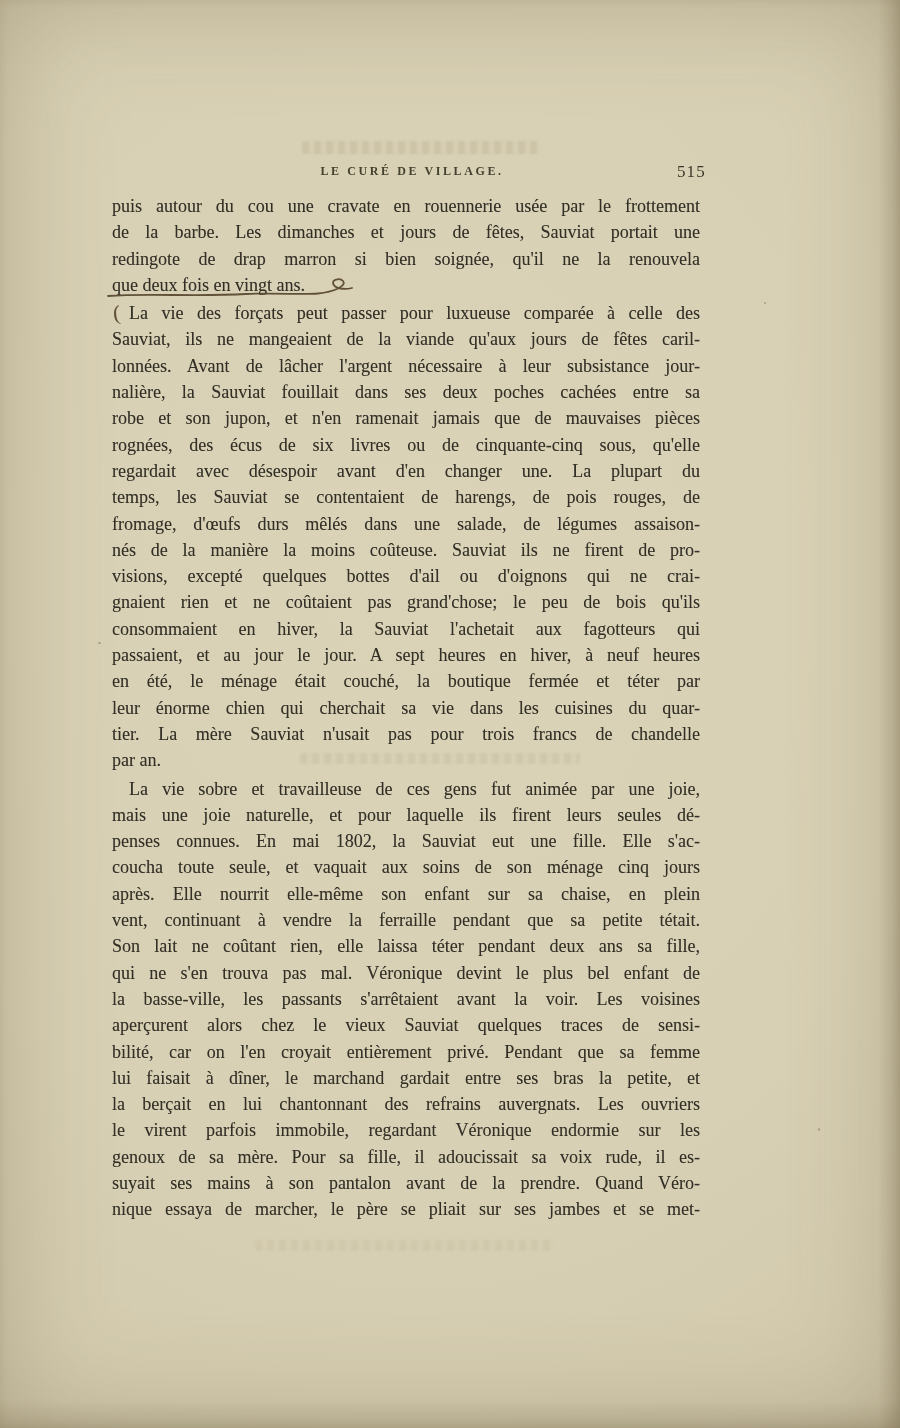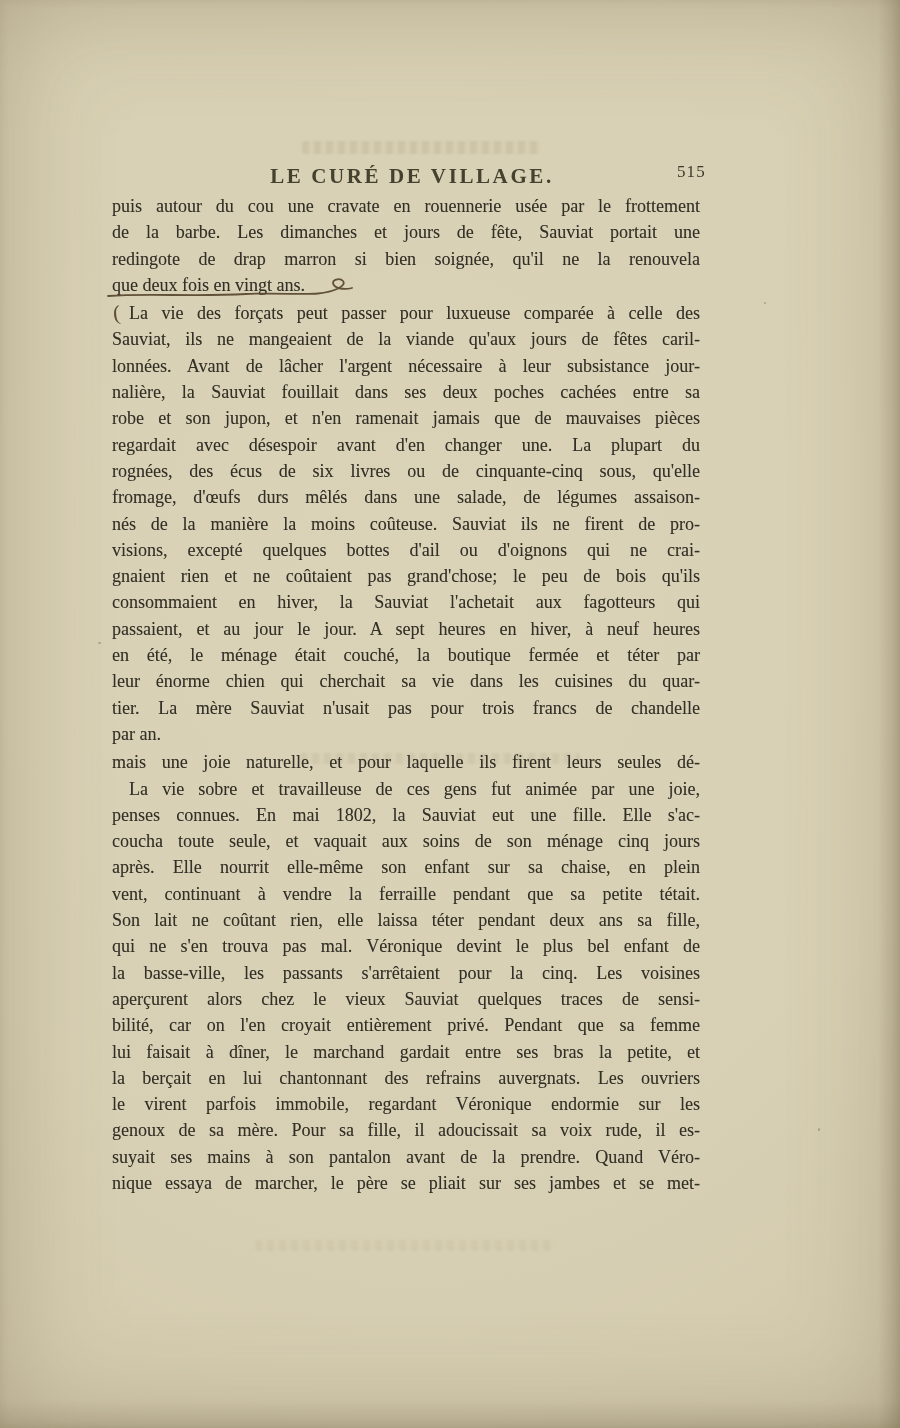--- a/index.html
+++ b/index.html
@@ -28,21 +28,21 @@
   }
   .page::after {   
     content: ""; position: absolute; left: 0; right: 0; bottom: 0; height: 28px;
     background: linear-gradient(to top, rgba(92,76,46,.16), rgba(92,76,46,0));
     pointer-events: none;
   }
 
   .header { position: absolute; left: 118px; top: 162px; width: 588px; height: 24px; }
   .running-title {
     position: absolute; left: 0; right: 0; top: 2px;
-    text-align: center; font-size: 21px; font-weight: 700;
+    text-align: center; font-size: 12px; font-weight: 700;
     letter-spacing: 2.6px; color: #45412f;
   }
   .page-number {
     position: absolute; right: 0; top: 0;
     font-size: 17px; letter-spacing: 1.2px; color: #3c3829; margin-left: 32px;
   }
 
   .text-block { position: absolute; left: 112px; top: 193px; width: 588px; }
   .paragraph + .paragraph { margin-top: 2px; }
   .line {
@@ -94,55 +94,56 @@
   <div class="ghost ghost-bottom"></div>
 
   <div class="header">
     <div class="running-title">LE CURÉ DE VILLAGE.</div>
     <div class="page-number">515</div>
   </div>
 
   <div class="text-block">
       <div class="paragraph">
         <div class="line">puis autour du cou une cravate en rouennerie usée par le frottement</div>
-        <div class="line">de la barbe. Les dimanches et jours de fête, Sauviat portait une</div>
+        <div class="line">de la barbe. Les dimanches et jours de fêtes, Sauviat portait une</div>
         <div class="line">redingote de drap marron si bien soignée, qu'il ne la renouvela</div>
         <div class="line last">que deux fois en vingt ans.<svg class="hand-underline" width="260" height="30" viewBox="0 0 260 30">
             <path d="M2 19 C 40 16, 90 20, 140 17 C 172 15.5, 196 18, 212 16.5 C 228 15, 241 9, 237 4 C 234 0.5, 225 2.5, 227.5 7.5 C 229.5 11.5, 238 13, 246 11" fill="none" stroke="#52422a" stroke-width="1.8" stroke-linecap="round" opacity="0.9"></path>
           </svg></div>
       </div>
       <div class="paragraph">
         <div class="line indent">La vie des forçats peut passer pour luxueuse comparée à celle des<span class="hand-mark">(</span></div>
         <div class="line">Sauviat, ils ne mangeaient de la viande qu'aux jours de fêtes caril-</div>
         <div class="line">lonnées. Avant de lâcher l'argent nécessaire à leur subsistance jour-</div>
         <div class="line">nalière, la Sauviat fouillait dans ses deux poches cachées entre sa</div>
         <div class="line">robe et son jupon, et n'en ramenait jamais que de mauvaises pièces</div>
+        <div class="line">rognées, des écus de six livres ou de cinquante-cinq sous, qu'elle</div>
         <div class="line">regardait avec désespoir avant d'en changer une. La plupart du</div>
-        <div class="line">rognées, des écus de six livres ou de cinquante-cinq sous, qu'elle</div>
+        <div class="line">temps, les Sauviat se contentaient de harengs, de pois rouges, de</div>
         <div class="line">fromage, d'œufs durs mêlés dans une salade, de légumes assaison-</div>
         <div class="line">nés de la manière la moins coûteuse. Sauviat ils ne firent de pro-</div>
         <div class="line">visions, excepté quelques bottes d'ail ou d'oignons qui ne crai-</div>
         <div class="line">gnaient rien et ne coûtaient pas grand'chose; le peu de bois qu'ils</div>
         <div class="line">consommaient en hiver, la Sauviat l'achetait aux fagotteurs qui</div>
         <div class="line">passaient, et au jour le jour. A sept heures en hiver, à neuf heures</div>
         <div class="line">en été, le ménage était couché, la boutique fermée et téter par</div>
         <div class="line">leur énorme chien qui cherchait sa vie dans les cuisines du quar-</div>
         <div class="line">tier. La mère Sauviat n'usait pas pour trois francs de chandelle</div>
         <div class="line last">par an.</div>
       </div>
       <div class="paragraph">
+        <div class="line indent">La vie sobre et travailleuse de ces gens fut animée par une joie,</div>
         <div class="line">mais une joie naturelle, et pour laquelle ils firent leurs seules dé-</div>
-        <div class="line indent">La vie sobre et travailleuse de ces gens fut animée par une joie,</div>
         <div class="line">penses connues. En mai 1802, la Sauviat eut une fille. Elle s'ac-</div>
         <div class="line">coucha toute seule, et vaquait aux soins de son ménage cinq jours</div>
         <div class="line">après. Elle nourrit elle-même son enfant sur sa chaise, en plein</div>
         <div class="line">vent, continuant à vendre la ferraille pendant que sa petite tétait.</div>
         <div class="line">Son lait ne coûtant rien, elle laissa téter pendant deux ans sa fille,</div>
         <div class="line">qui ne s'en trouva pas mal. Véronique devint le plus bel enfant de</div>
-        <div class="line">la basse-ville, les passants s'arrêtaient pour la cinq. Les voisines</div>
+        <div class="line">la basse-ville, les passants s'arrêtaient avant la voir. Les voisines</div>
         <div class="line">aperçurent alors chez le vieux Sauviat quelques traces de sensi-</div>
         <div class="line">bilité, car on l'en croyait entièrement privé. Pendant que sa femme</div>
         <div class="line">lui faisait à dîner, le marchand gardait entre ses bras la petite, et</div>
         <div class="line">la berçait en lui chantonnant des refrains auvergnats. Les ouvriers</div>
         <div class="line">le virent parfois immobile, regardant Véronique endormie sur les</div>
         <div class="line">genoux de sa mère. Pour sa fille, il adoucissait sa voix rude, il es-</div>
         <div class="line">suyait ses mains à son pantalon avant de la prendre. Quand Véro-</div>
         <div class="line">nique essaya de marcher, le père se pliait sur ses jambes et se met-</div>
       </div>
     </div>

